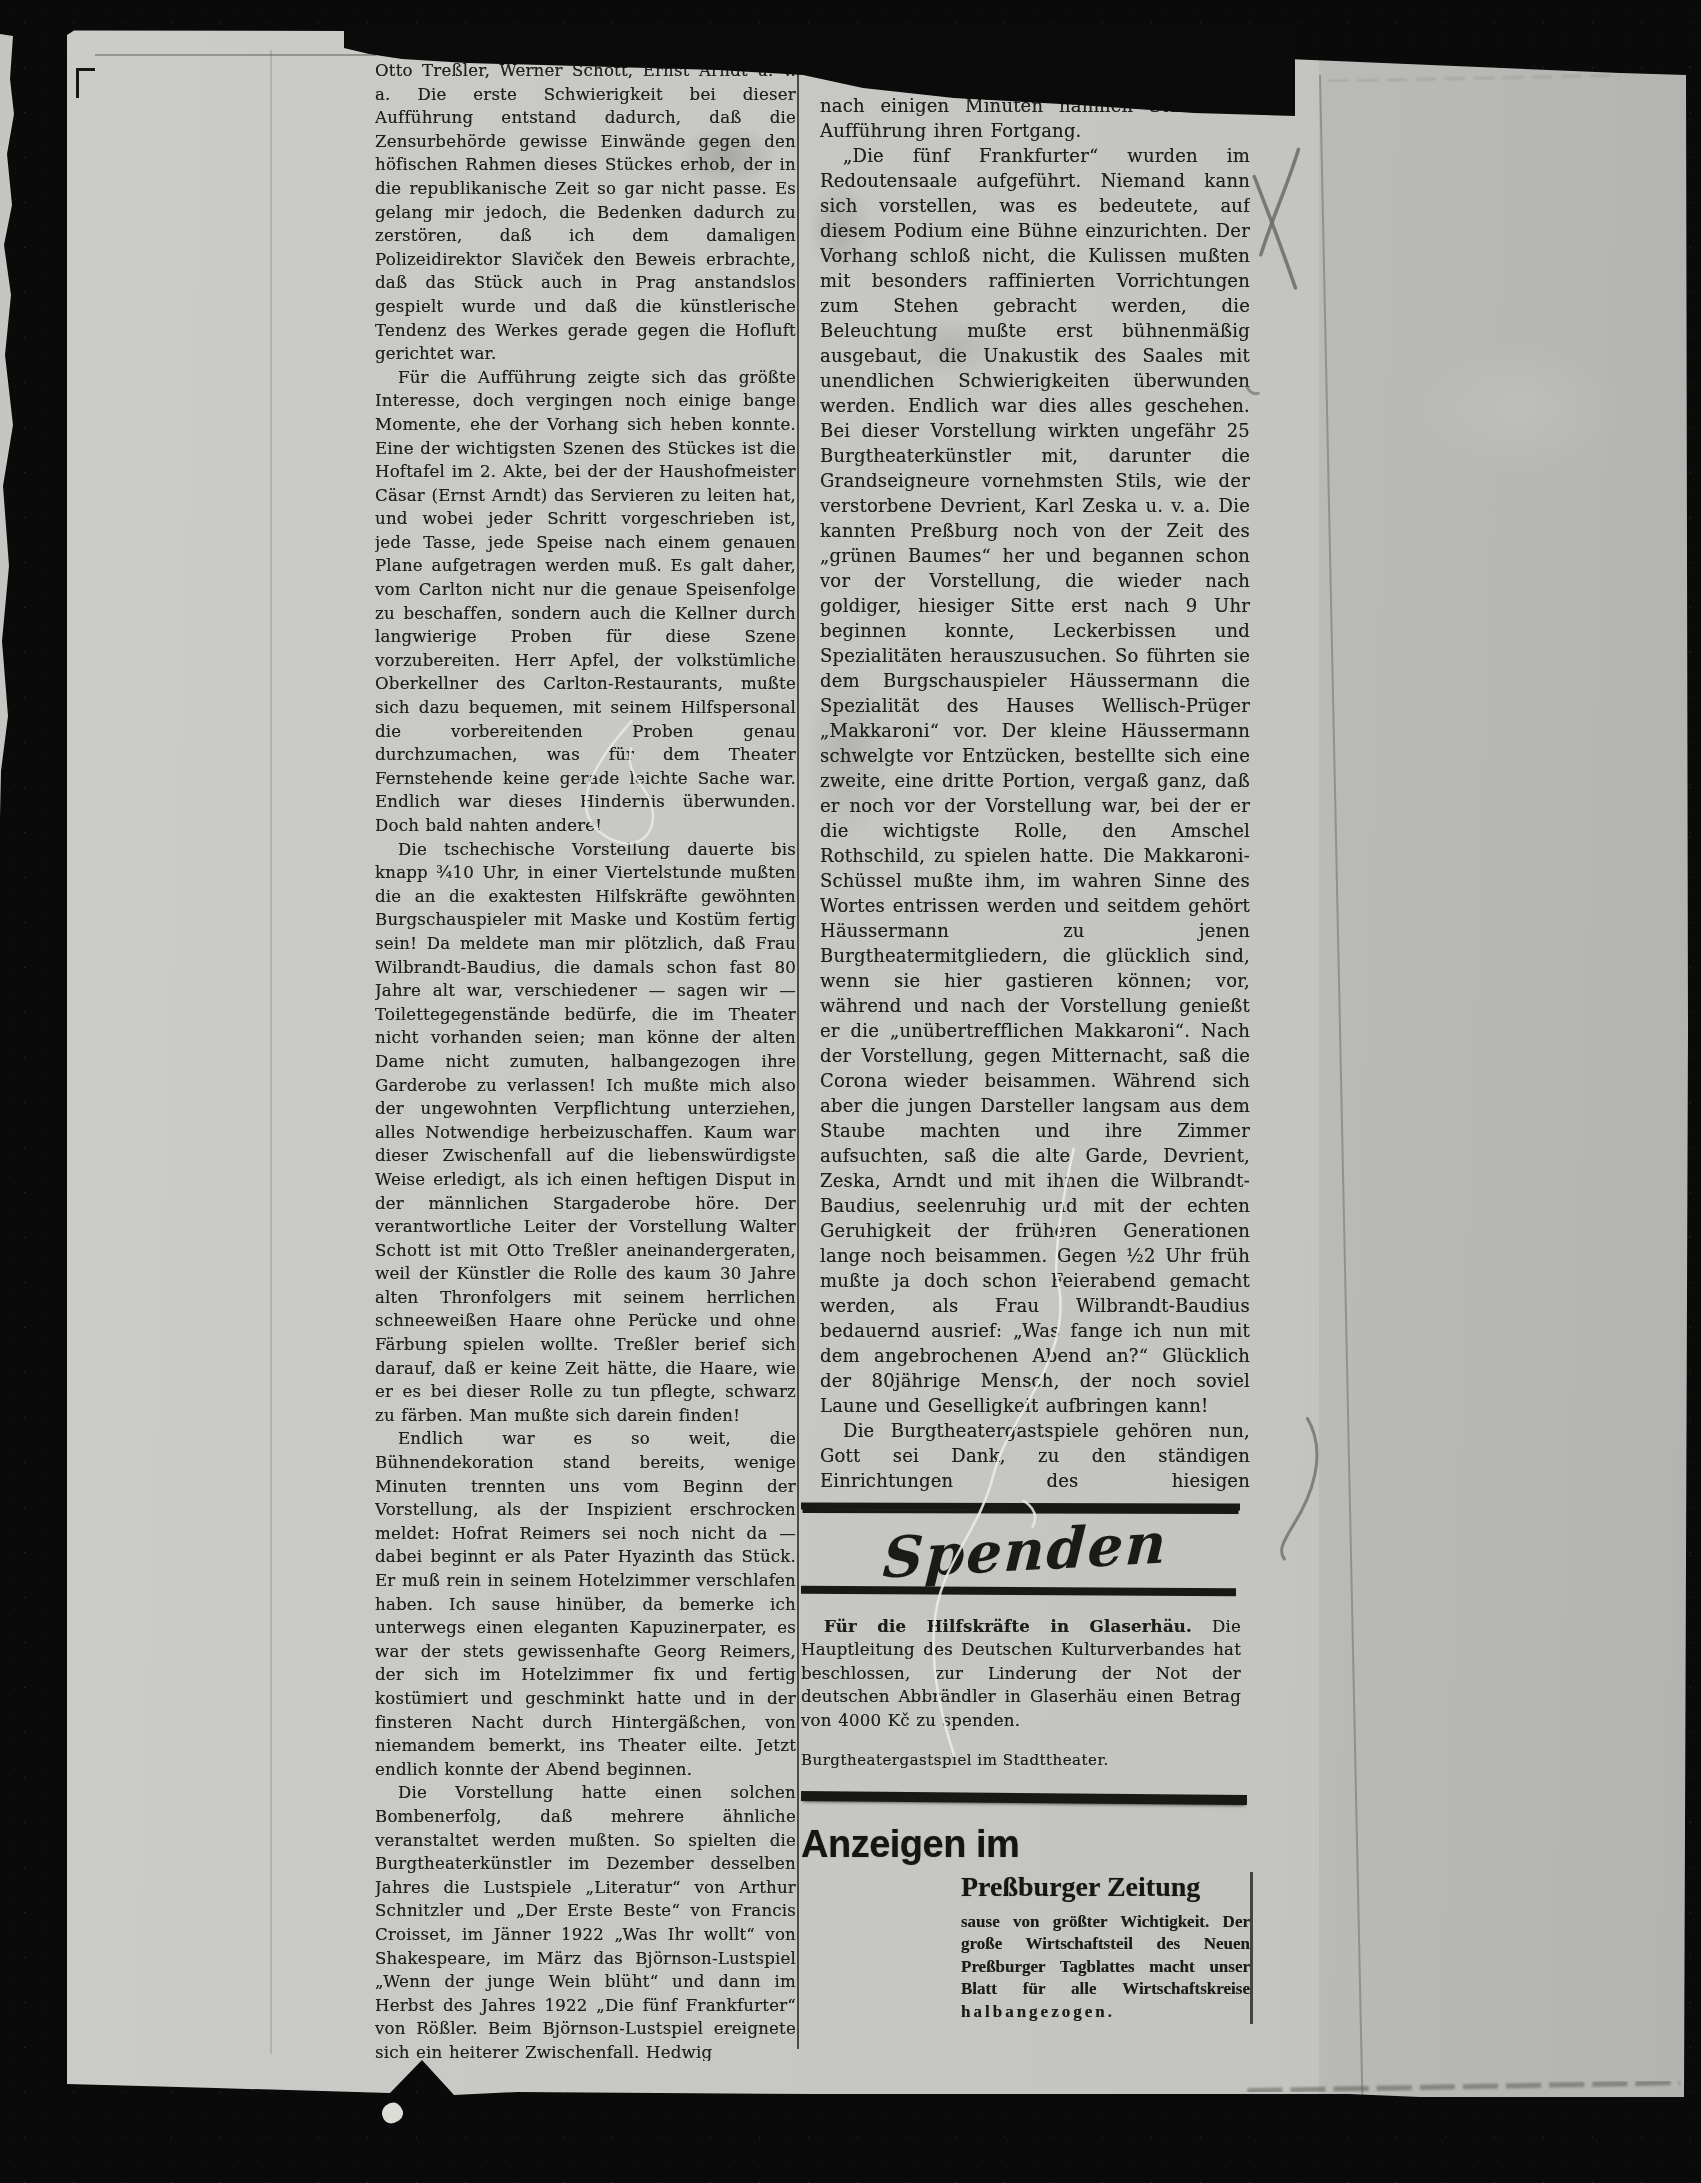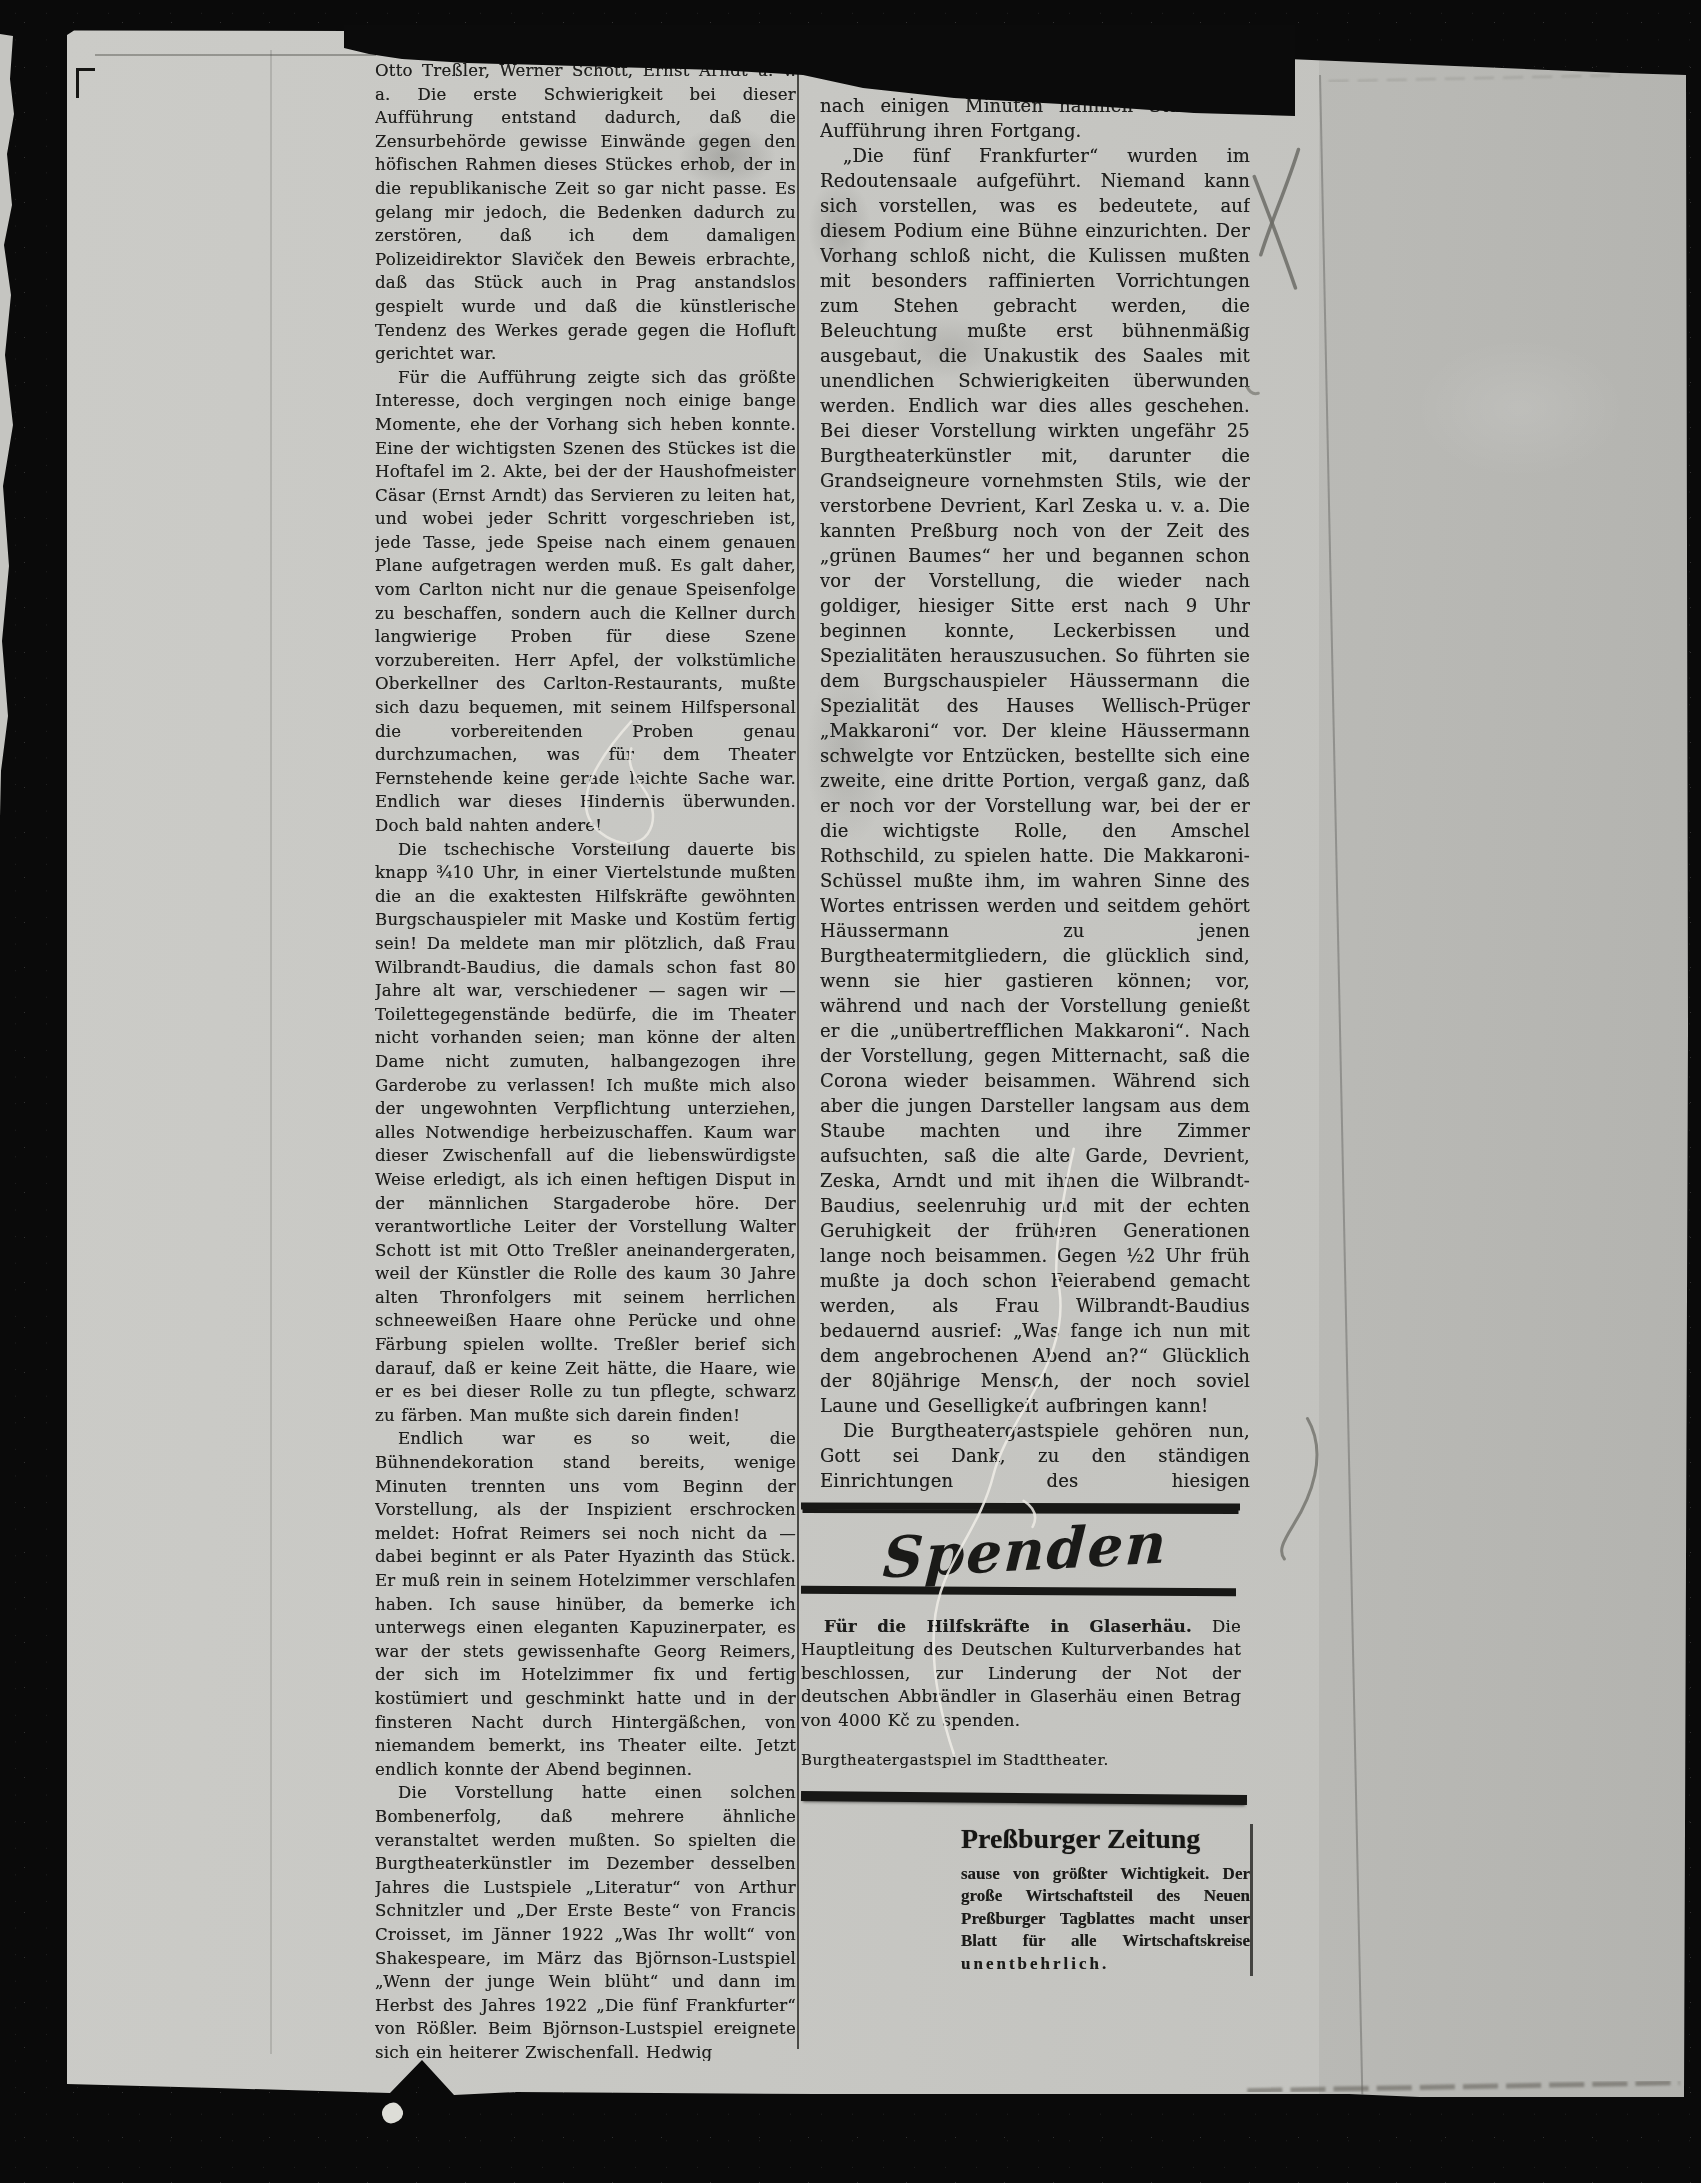--- a/index.html
+++ b/index.html
@@ -103,24 +103,25 @@
   </div>
 
   <div class="right-bottom">
     <div class="rule rule-double"></div>
     <div class="spenden-heading">Spenden</div>
     <div class="rule rule-single"></div>
     <p class="spenden-para"><span class="spenden-lead">Für die Hilfskräfte in Glaserhäu.</span><span> Die Hauptleitung des Deutschen Kulturverbandes hat beschlossen, zur Linderung der Not der deutschen Abbrändler in Glaserhäu einen Betrag von 4000 Kč zu spenden.</span></p>
     <div class="spenden-note">Burgtheatergastspiel im Stadttheater.</div>
     <div class="rule rule-heavy"></div>
     <div class="ad-heading">
+      <div>Anzeigen im</div>
     </div>
     <div class="ad-box">
       <div class="ad-subheading">Preßburger Zeitung</div>
-      <p class="ad-body"><span>sause von größter Wichtigkeit. Der große Wirtschaftsteil des Neuen Preßburger Tagblattes macht unser Blatt für alle Wirtschaftskreise </span><span class="ad-emph">unentbehrlich.</span></p>
+      <p class="ad-body"><span>sause von größter Wichtigkeit. Der große Wirtschaftsteil des Neuen Preßburger Tagblattes macht unser Blatt für alle Wirtschaftskreise </span><span class="ad-emph">halbangezogen.</span></p>
     </div>
   </div>
 
   <div class="torn-band"></div>
 
   <svg class="overlay-svg" width="1702" height="2183" viewBox="0 0 3392 4352">
     <defs>
         <filter id="blur2">
           <feGaussianBlur stdDeviation="2.2"></feGaussianBlur>
         </filter>

